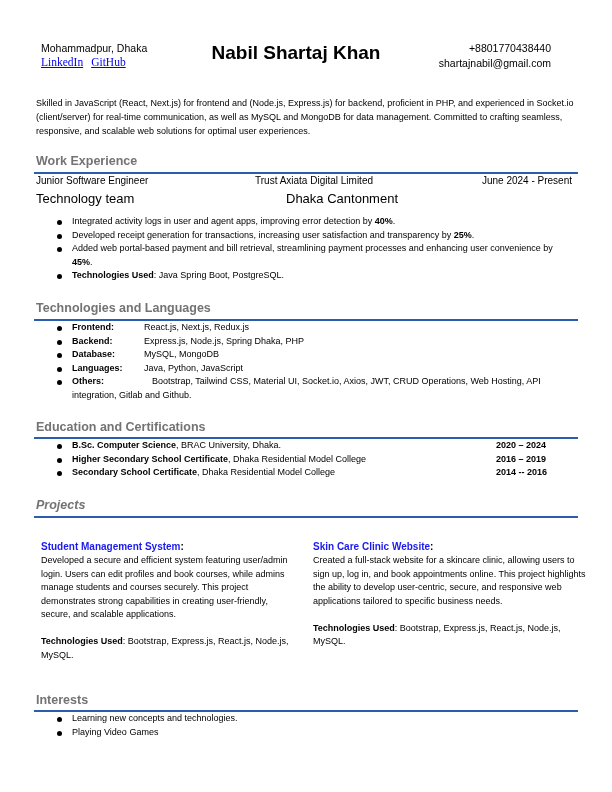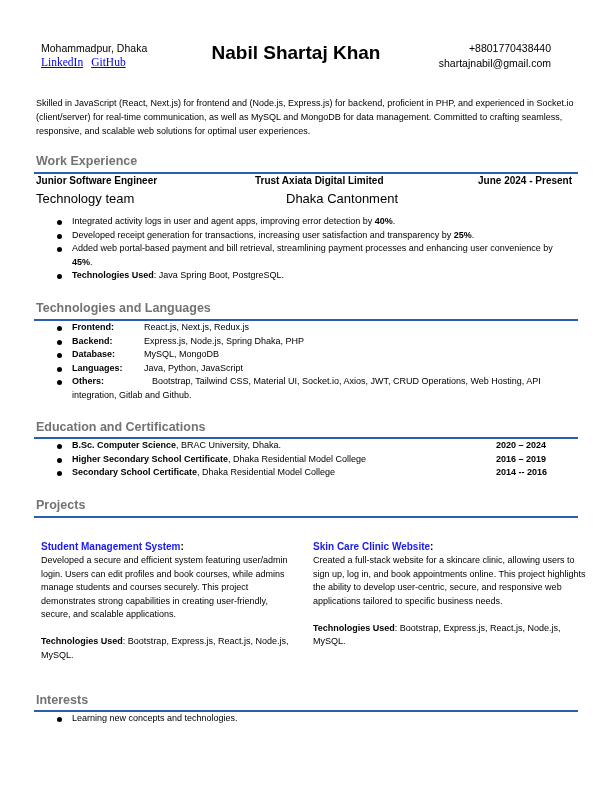--- a/index.html
+++ b/index.html
@@ -15,21 +15,21 @@
   .hdr-left { left: 41px; top: 41px; font-size: 10.5px; line-height: 14px; }
   .hdr-left a { font-family: "Liberation Serif", serif; color: #0000ee; text-decoration: underline; font-size: 11.5px; margin-right: 8px; }
   .name { left: 0; width: 576px; top: 42px; text-align: center; font-size: 19px; font-weight: bold; padding-left: 16px; }
   .name span { display: inline-block; margin-left: 0px; }
   .hdr-right { right: 61px; top: 41px; text-align: right; font-size: 10.5px; line-height: 15px; }
   .summary { left: 36px; top: 96px; width: 540px; font-size: 9px; line-height: 14px; }
 
   .section-title { left: 36px; font-size: 12.5px; font-weight: bold; color: #737373; }
   .rule { left: 34px; width: 544px; height: 1.5px; background: #2a5db0; }
 
-  .job-row { left: 36px; width: 536px; font-size: 10px; font-weight: bold; display: flex; justify-content: space-between; }
+  .job-row { left: 36px; width: 536px; font-size: 10px; font-weight: normal; display: flex; justify-content: space-between; }
   .job-row .c2 { position: absolute; left: 219px; }
   .sub-row { left: 36px; width: 540px; font-size: 13px; }
   .sub-row .c2 { position: absolute; left: 250px; }
 
   ul.blist { list-style: none; }
   ul.blist li { position: relative; padding-left: 36px; font-size: 9px; line-height: 13.5px; }
   ul.blist li::before { content: ""; position: absolute; left: 21px; top: 5px; width: 5px; height: 5px; border-radius: 50%; background: #000; }
   .work-bullets { left: 36px; top: 215px; width: 520px; }
   .tech-list { left: 36px; top: 321px; width: 540px; }
   .tech-list li .k { font-weight: bold; display: inline-block; width: 72px; }
@@ -104,32 +104,33 @@
   <li>
       <span class="txt"><b>Higher Secondary School Certificate</b><span>, Dhaka Residential Model College</span></span>
       <span class="yr">2016 – 2019</span>
     </li>
   <li>
       <span class="txt"><b>Secondary School Certificate</b><span>, Dhaka Residential Model College</span></span>
       <span class="yr">2014 -- 2016</span>
     </li>
 </ul>
 
-<div class="abs section-title" style="top:498px;">Projects</div>
+<div class="abs section-title" style="top:498px;font-style:italic;">Projects</div>
 <div class="abs rule" style="top:516px;"></div>
 <div class="abs proj" style="left:41px; top:539px; width:258px;">
   <div class="ptitle"><a>Student Management System</a><span>:</span></div>
   <div>Developed a secure and efficient system featuring user/admin login. Users can edit profiles and book courses, while admins manage students and courses securely. This project demonstrates strong capabilities in creating user-friendly, secure, and scalable applications.</div>
   <div class="gap"></div>
   <div><b>Technologies Used</b><span>: Bootstrap, Express.js, React.js, Node.js, MySQL.</span></div>
 </div>
 <div class="abs proj" style="left:313px; top:539px; width:275px;">
   <div class="ptitle"><a>Skin Care Clinic Website</a><span>:</span></div>
   <div>Created a full-stack website for a skincare clinic, allowing users to sign up, log in, and book appointments online. This project highlights the ability to develop user-centric, secure, and responsive web applications tailored to specific business needs.</div>
   <div class="gap"></div>
   <div><b>Technologies Used</b><span>: Bootstrap, Express.js, React.js, Node.js, MySQL.</span></div>
 </div>
 
 <div class="abs section-title" style="top:693px;">Interests</div>
 <div class="abs rule" style="top:710px;"></div>
 <ul class="abs blist int-list">
   <li>Learning new concepts and technologies.</li>
+  <li>Playing Video Games</li>
 </ul>
 
 </body></html>

